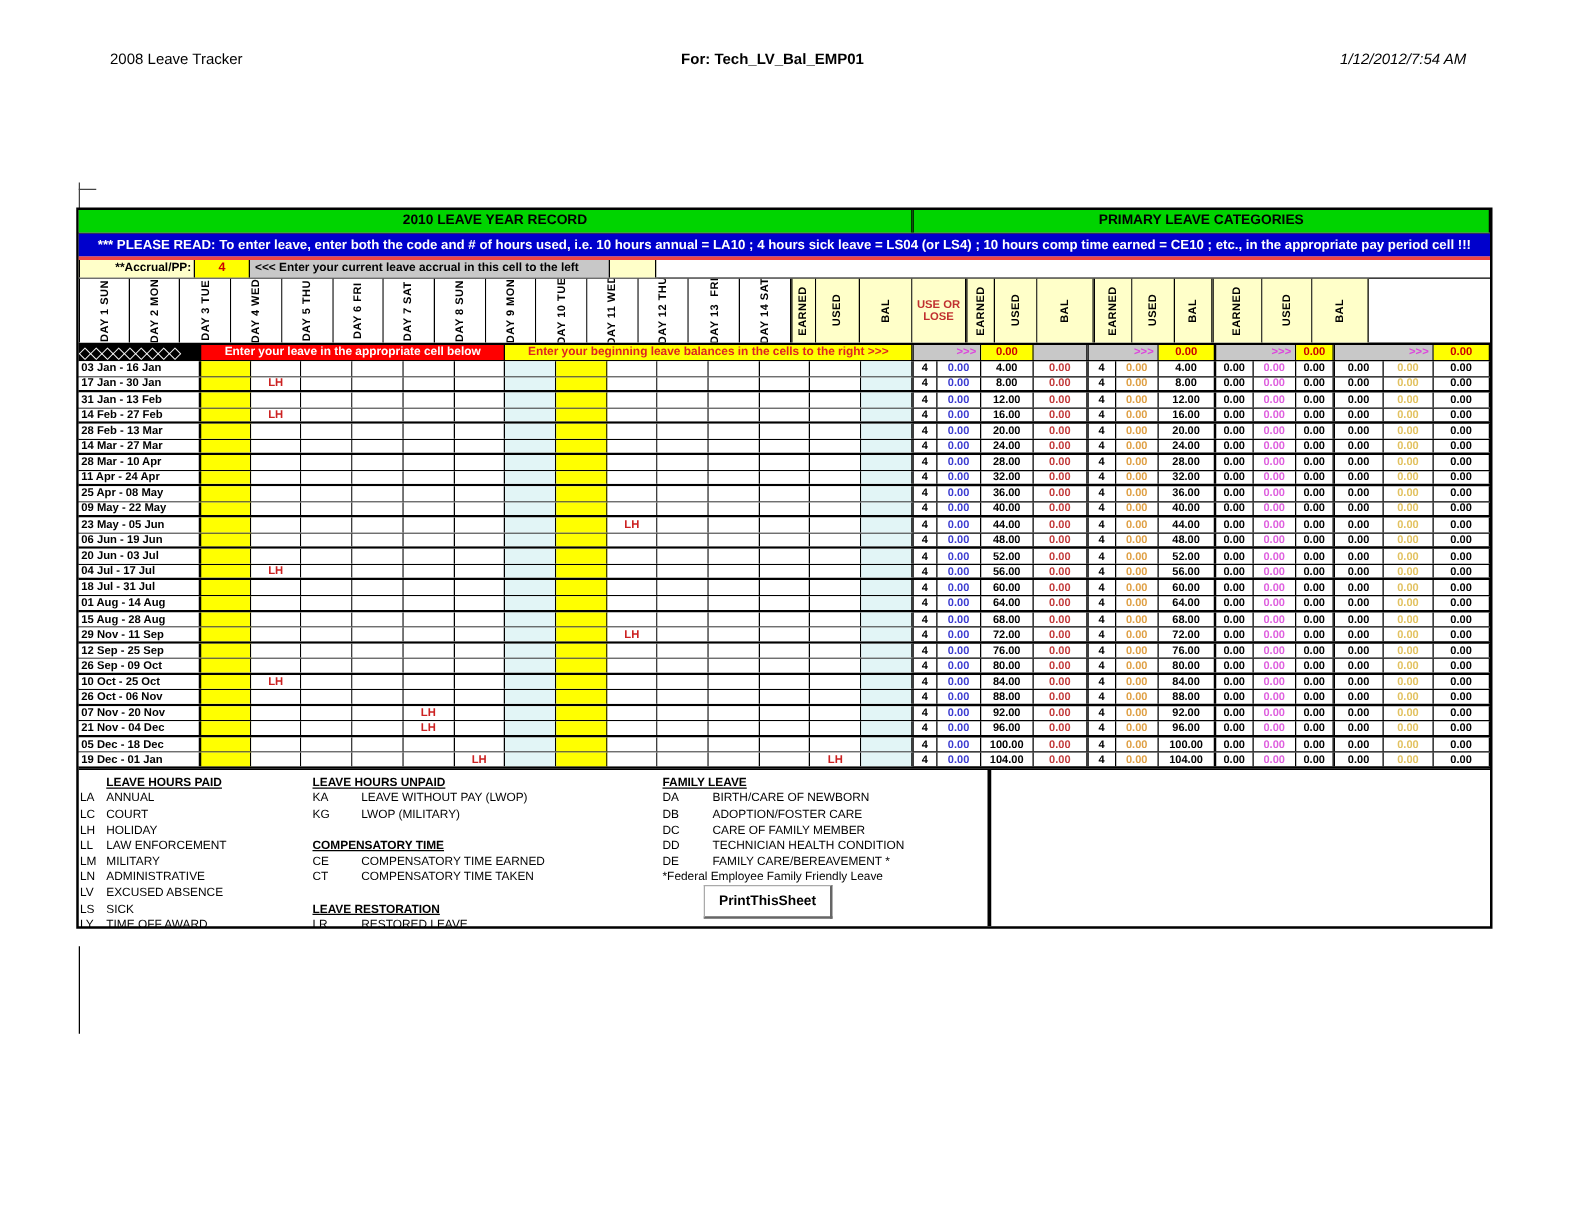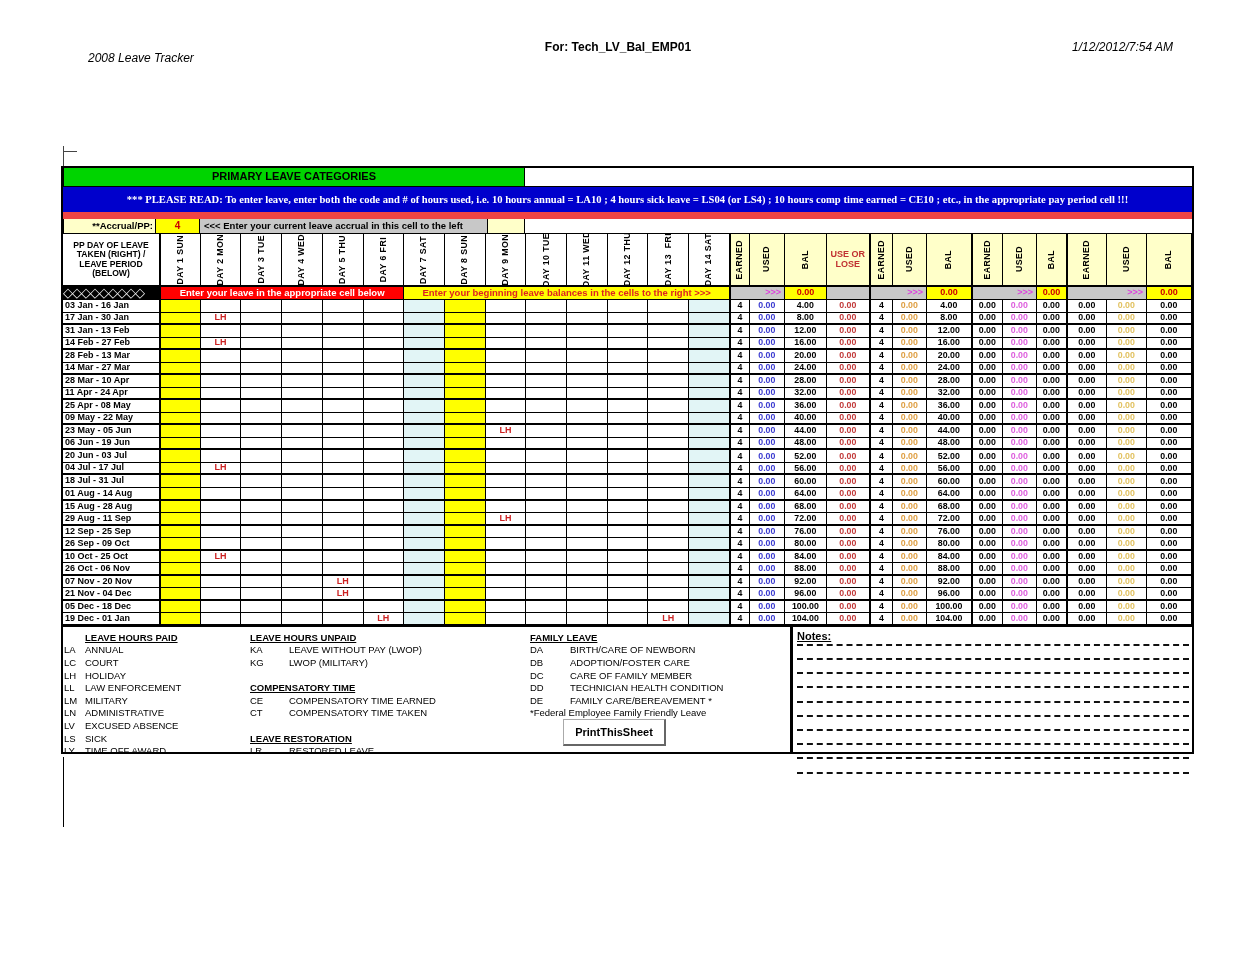--- a/index.html
+++ b/index.html
@@ -2,39 +2,39 @@
 <html><head>
 <meta charset="utf-8">
 <style>
   html,body{margin:0;padding:0;}
   body{
     width:1255px;height:970px;background:#ffffff;position:relative;overflow:hidden;
     font-family:"Liberation Sans","DejaVu Sans",sans-serif;color:#000;
   }
   
   .page-header{position:absolute;top:40px;left:63px;width:1110px;font-size:12px;}
-  .ph-left{position:absolute;left:25px;top:0;font-style:italic;margin-top:11px;}
+  .ph-left{position:absolute;left:25px;top:0;}
   .ph-center{position:absolute;left:0;right:0;text-align:center;font-weight:bold;}
   .ph-right{position:absolute;right:0;top:0;font-style:italic;}
   
   .corner-mark-h{position:absolute;left:63px;top:151px;width:14px;height:1px;background:#444;}
   .corner-mark-v{position:absolute;left:63px;top:146px;width:1px;height:22px;background:#444;}
   .left-tail-line{position:absolute;left:63px;top:757px;width:1px;height:70px;background:#000;}
 
   
   .sheet{position:absolute;left:61px;top:166px;width:1133px;border:2px solid #000;box-sizing:border-box;}
   .trow{display:flex;box-sizing:border-box;}
   .cell{
     box-sizing:border-box;flex:0 0 auto;display:flex;align-items:center;justify-content:center;
     border-right:1px solid #000;overflow:hidden;line-height:1.05;
   }
   .thickL{border-left:1px solid #000;}
   .row-title{height:19px;border-bottom:1px solid #000;}
   .row-name{height:19px;border-bottom:1px solid #000;}
-  .row-blue{height:32px;border-bottom:7px solid #ef4444;font-family:Liberation Serif, serif;}
+  .row-blue{height:21px;border-bottom:3px solid #ef4444;}
   .row-accr{height:15px;border-bottom:1px solid #000;}
   .row-head{height:53px;border-bottom:2px solid #000;}
   .row-instr{height:13px;border-bottom:1px solid #000;}
   .grid-row{display:flex;height:12.538px;box-sizing:border-box;border-bottom:1px solid #000;}
   .grid-row.thickB{border-bottom-width:2px;}
 
   .green-cell{background:#00d400;font-weight:bold;font-size:11px;}
   .cream{background:#ffffc9;}
   .lbl{font-weight:bold;font-size:9.5px;justify-content:flex-end;padding-right:3px;}
   .val{border-left:1px dotted #666;}
@@ -99,37 +99,37 @@
   <span class="ph-center">For: Tech_LV_Bal_EMP01</span>
   <span class="ph-right">1/12/2012/7:54 AM</span>
 </div>
 <div class="corner-mark-h"></div>
 <div class="corner-mark-v"></div>
 <div class="left-tail-line"></div>
 
 <div class="sheet">
 
   <div class="trow row-title">
+    <div class="cell green-cell" style="width:667px">2010 LEAVE YEAR RECORD</div>
     <div class="cell green-cell thickL" style="width:462px">PRIMARY LEAVE CATEGORIES</div>
   </div>
 
 
   <div class="trow row-blue">
     <div class="blue-banner">*** PLEASE READ: To enter leave, enter both the code and # of hours used, i.e. 10 hours annual = LA10 ; 4 hours sick leave = LS04 (or LS4) ; 10 hours comp time earned = CE10 ; etc., in the appropriate pay period cell !!!</div>
   </div>
 
   <div class="trow row-accr">
     <div class="cell accr-lbl thickL" style="width:93px">**Accrual/PP:</div>
     <div class="cell accr-val" style="width:44px">4</div>
     <div class="cell accr-hint" style="width:288px">&lt;&lt;&lt; Enter your current leave accrual in this cell to the left</div>
     <div class="cell cream" style="width:37px"></div>
   </div>
 
   <div class="trow row-head" id="grid-header">
-      <div class="cell corner-cell" style="width: 97px;">PP DAY OF LEAVE TAKEN (RIGHT) / LEAVE PERIOD (BELOW)</div>
       <div class="cell day-head thickL" style="width: 40.714px;">
         <div class="rot">DAY 1 SUN</div>
       </div>
       <div class="cell day-head" style="width: 40.714px;">
         <div class="rot">DAY 2 MON</div>
       </div>
       <div class="cell day-head" style="width: 40.714px;">
         <div class="rot">DAY 3 TUE</div>
       </div>
       <div class="cell day-head" style="width: 40.714px;">
@@ -724,21 +724,21 @@
         <div class="cell num c-orange" style="width: 34px;">0.00</div>
         <div class="cell num c-black" style="width: 45px;">68.00</div>
         <div class="cell num c-black thickL" style="width: 31px;">0.00</div>
         <div class="cell num c-magenta" style="width: 34px;">0.00</div>
         <div class="cell num c-black" style="width: 30px;">0.00</div>
         <div class="cell num c-black thickL" style="width: 40px;">0.00</div>
         <div class="cell num c-gold" style="width: 40px;">0.00</div>
         <div class="cell num c-black" style="width: 45px;">0.00</div>
       </div>
       <div class="grid-row thickB">
-        <div class="cell period-cell" style="width: 97px;">29 Aug - 11 Sep</div>
+        <div class="cell period-cell" style="width: 97px;">29 Nov - 11 Sep</div>
         <div class="cell day-cell bg-yellow thickL" style="width: 40.714px;"></div>
         <div class="cell day-cell" style="width: 40.714px;"></div>
         <div class="cell day-cell" style="width: 40.714px;"></div>
         <div class="cell day-cell" style="width: 40.714px;"></div>
         <div class="cell day-cell" style="width: 40.714px;"></div>
         <div class="cell day-cell" style="width: 40.714px;"></div>
         <div class="cell day-cell bg-cyan" style="width: 40.714px;"></div>
         <div class="cell day-cell bg-yellow" style="width: 40.714px;"></div>
         <div class="cell day-cell" style="width: 40.714px;">LH</div>
         <div class="cell day-cell" style="width: 40.714px;"></div>
@@ -1033,32 +1033,17 @@
           <div class="leg-row"><div class="leg-code" style="width: 40px;">DA</div><span>BIRTH/CARE OF NEWBORN</span></div>
           <div class="leg-row"><div class="leg-code" style="width: 40px;">DB</div><span>ADOPTION/FOSTER CARE</span></div>
           <div class="leg-row"><div class="leg-code" style="width: 40px;">DC</div><span>CARE OF FAMILY MEMBER</span></div>
           <div class="leg-row"><div class="leg-code" style="width: 40px;">DD</div><span>TECHNICIAN HEALTH CONDITION</span></div>
           <div class="leg-row"><div class="leg-code" style="width: 40px;">DE</div><span>FAMILY CARE/BEREAVEMENT *</span></div>
           <div class="leg-row">*Federal Employee Family Friendly Leave</div>
         </div>
       </div>
     <div class="print-btn">PrintThisSheet</div>
     <div class="notes-divider"></div>
-    <div class="notes-box">
-      <div class="notes-title">Notes:</div>
-      <div id="notes-lines">
-          <div class="note-line"></div>
-          <div class="note-line"></div>
-          <div class="note-line"></div>
-          <div class="note-line"></div>
-          <div class="note-line"></div>
-          <div class="note-line"></div>
-          <div class="note-line"></div>
-          <div class="note-line"></div>
-          <div class="note-line"></div>
-          <div class="note-line"></div>
-        </div>
-    </div>
   </div>
 </div>
 
 <div class="footer-notes">
 </div>
 
 </body></html>

